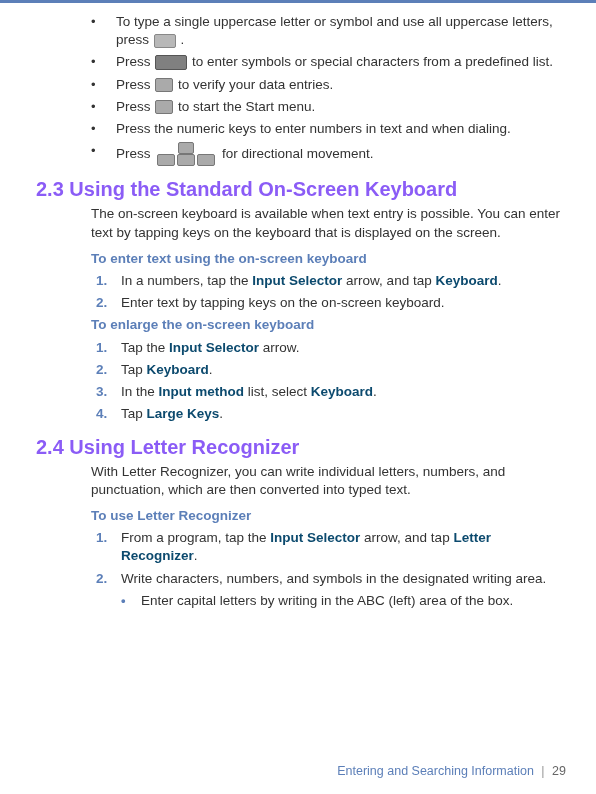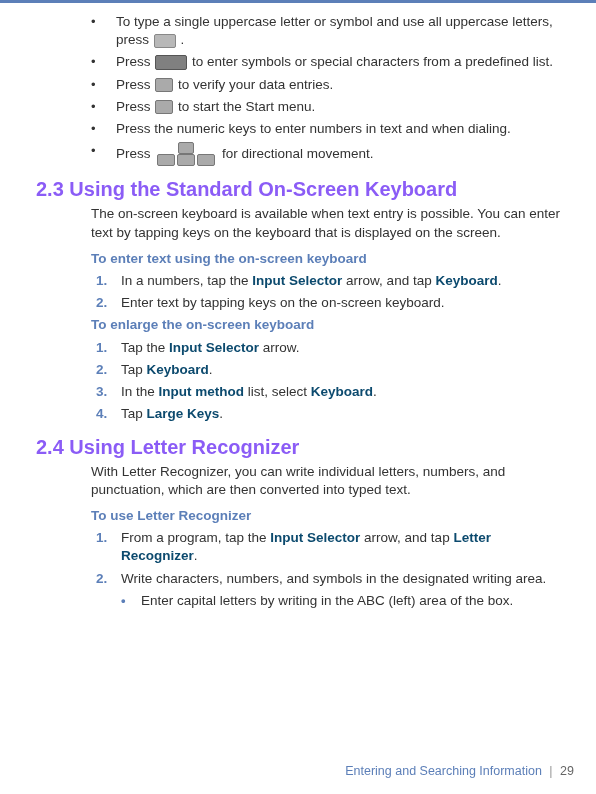--- a/index.html
+++ b/index.html
@@ -53,21 +53,21 @@
   ol.steps > li {
     counter-increment: step; position: relative; padding-left: 25px; margin-bottom: 4px;
   }
   ol.steps > li::before {
     content: counter(step) ".";
     position: absolute; left: 0; top: 0;
     color: #5C7FB8; font-weight: bold;
   }
   b { font-weight: bold; color: #0c4a6e; }
   .footer {
-    position: absolute; bottom: 14px; right: 22px;
+    position: absolute; bottom: 14px; right: 30px;
     color: #5C7FB8; font-size: 12.5px;
   }
   .footer .sep { margin: 0 4px; color: #999; }
   .footer .pg { color: #666; }
 </style>
 </head>
 <body>
 
 <div class="topbar"></div>
 

